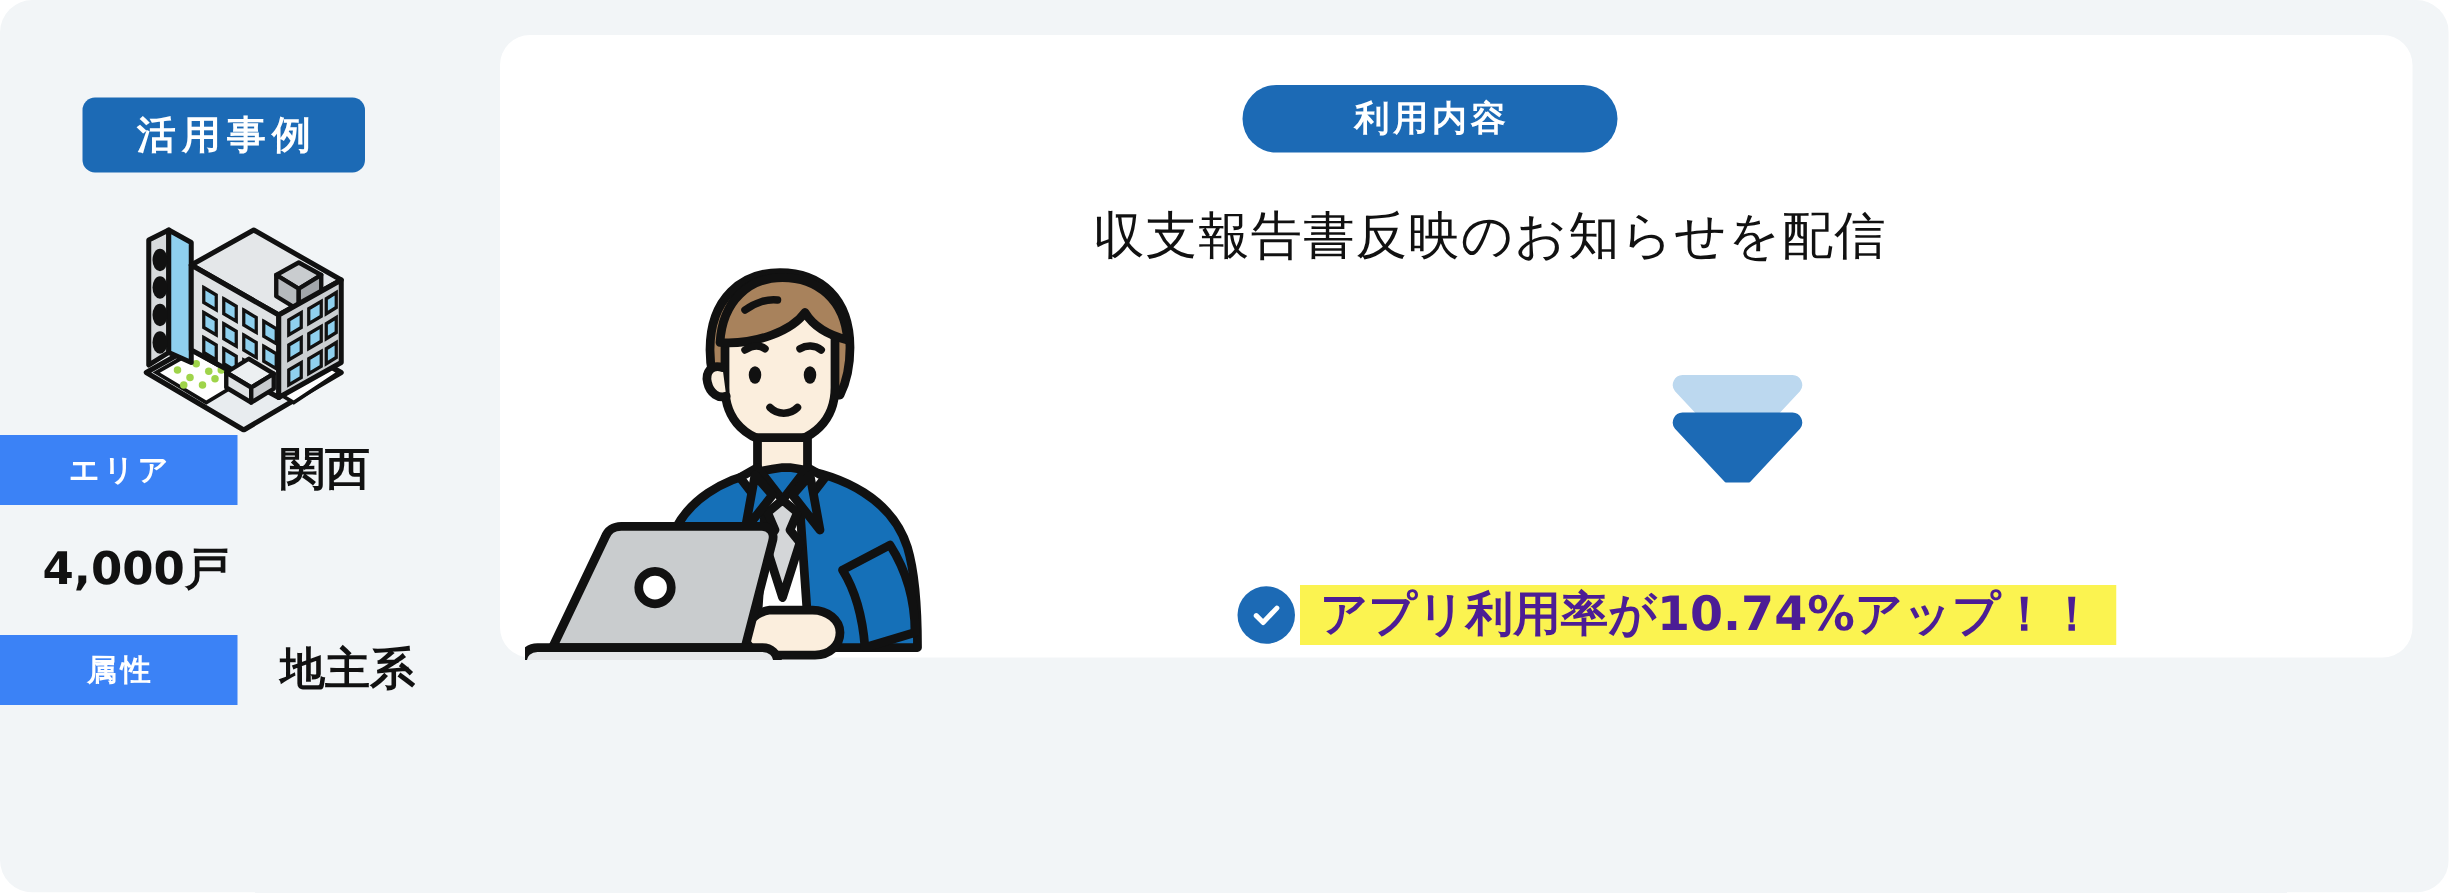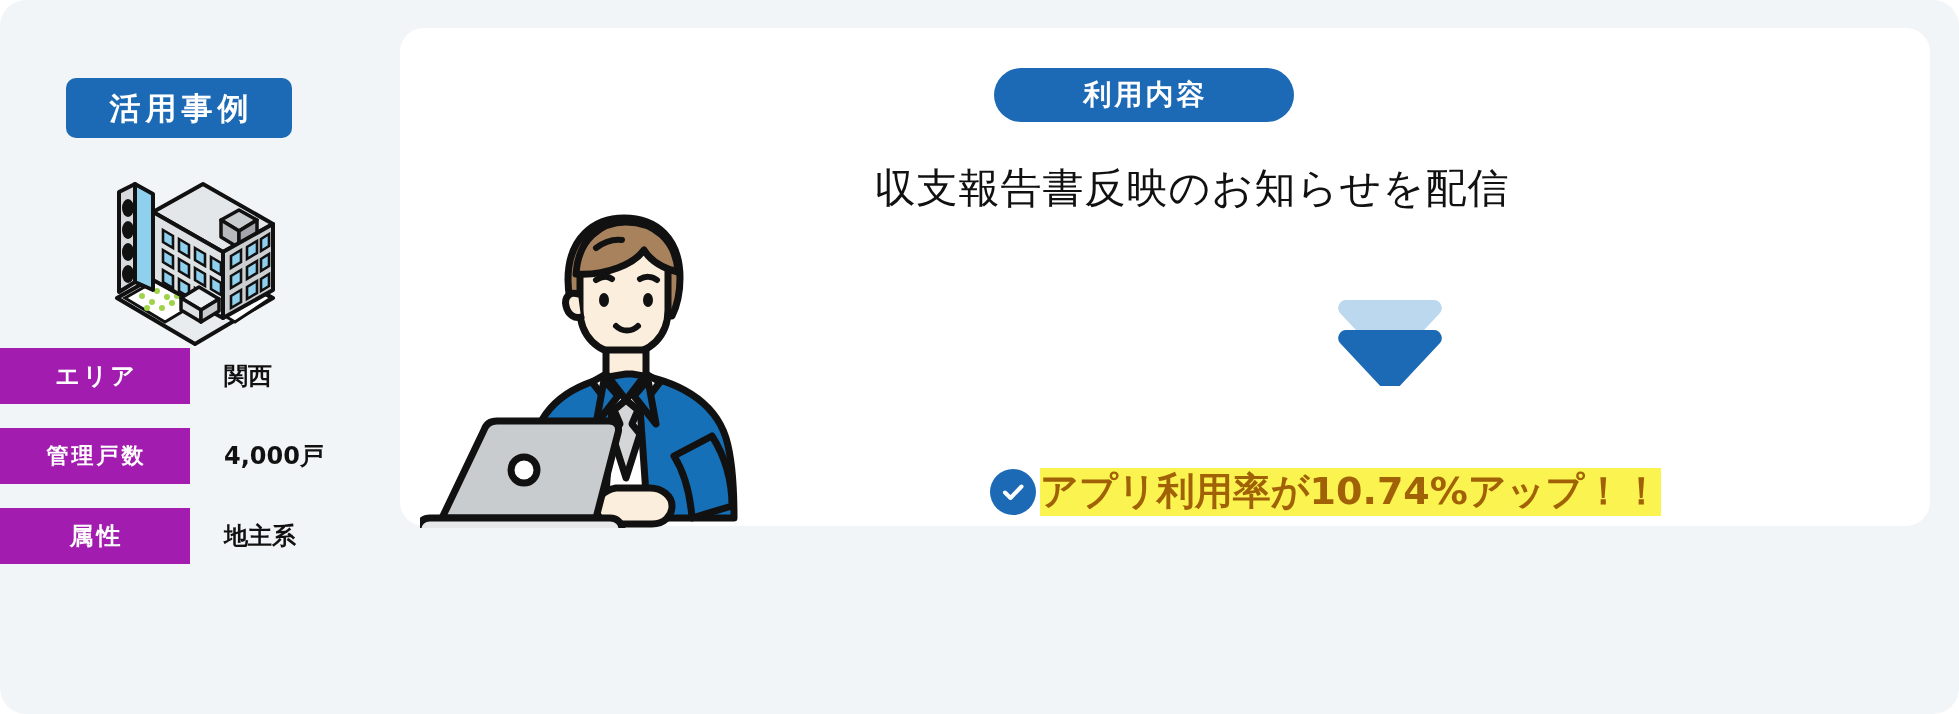--- a/index.html
+++ b/index.html
@@ -30,33 +30,33 @@
     color:#ffffff;font-size:31px;font-weight:700;
     letter-spacing:5px;text-indent:5px;line-height:1;
   }
 
   
   #building{position:absolute;left:95px;top:110px;width:200px;height:200px;}
 
   
   .spec-row{position:absolute;left:0;height:56px;display:flex;align-items:center;}
   .spec-badge{
-    width:190px;height:56px;background:#a21caf;
+    width:190px;height:56px;background:#3b82f6;
     display:flex;align-items:center;justify-content:center;
     box-sizing:border-box;
   }
   .spec-badge span{
     color:#ffffff;font-weight:700;line-height:1;
     letter-spacing:3px;text-indent:3px;
   }
   .spec-badge.sz-22 span{font-size:22px;}
   .spec-badge.sz-24 span{font-size:24px;}
   .spec-value{
     margin-left:34px;color:#111111;
-    font-size:24px;font-weight:700;line-height:1;white-space:nowrap;
+    font-size:36px;font-weight:700;line-height:1;white-space:nowrap;
   }
   #row-area{top:312px;}
   #row-units{top:392px;}
   #row-attr{top:472px;text-align:right;}
 
   
   #card{
     position:absolute;left:400px;top:28px;
     width:1530px;height:498px;
     background:#ffffff;border-radius:24px;
@@ -87,22 +87,22 @@
     display:flex;align-items:center;
   }
   .check-circle{
     width:46px;height:46px;border-radius:50%;
     background:#1c6ab5;flex:0 0 auto;
     display:flex;align-items:center;justify-content:center;
     margin-right:4px;
   }
   .result-text{
     background:#fbf350;
-    color:#a16207;font-size:38px;font-weight:700;
-    line-height:1.15;padding:2px 0;white-space:nowrap;
+    color:#4c1d95;font-size:38px;font-weight:700;
+    line-height:1.15;padding:2px 16px;white-space:nowrap;
     letter-spacing:0px;
   }
 
   
   #person{position:absolute;left:20px;top:180px;width:380px;height:320px;}
 </style>
 </head>
 <body>
 
 <div id="root">
@@ -198,23 +198,20 @@
     </svg>
 
     <div class="spec-row" id="row-area">
       <div class="spec-badge sz-24">
         <span>エリア</span>
       </div>
       <div class="spec-value">関西</div>
     </div>
 
     <div class="spec-row" id="row-units">
-      <div class="spec-badge sz-22">
-        <span>管理戸数</span>
-      </div>
       <div class="spec-value">4,000戸</div>
     </div>
 
     <div class="spec-row" id="row-attr">
       <div class="spec-badge sz-24">
         <span>属性</span>
       </div>
       <div class="spec-value">地主系</div>
     </div>
   </div>

